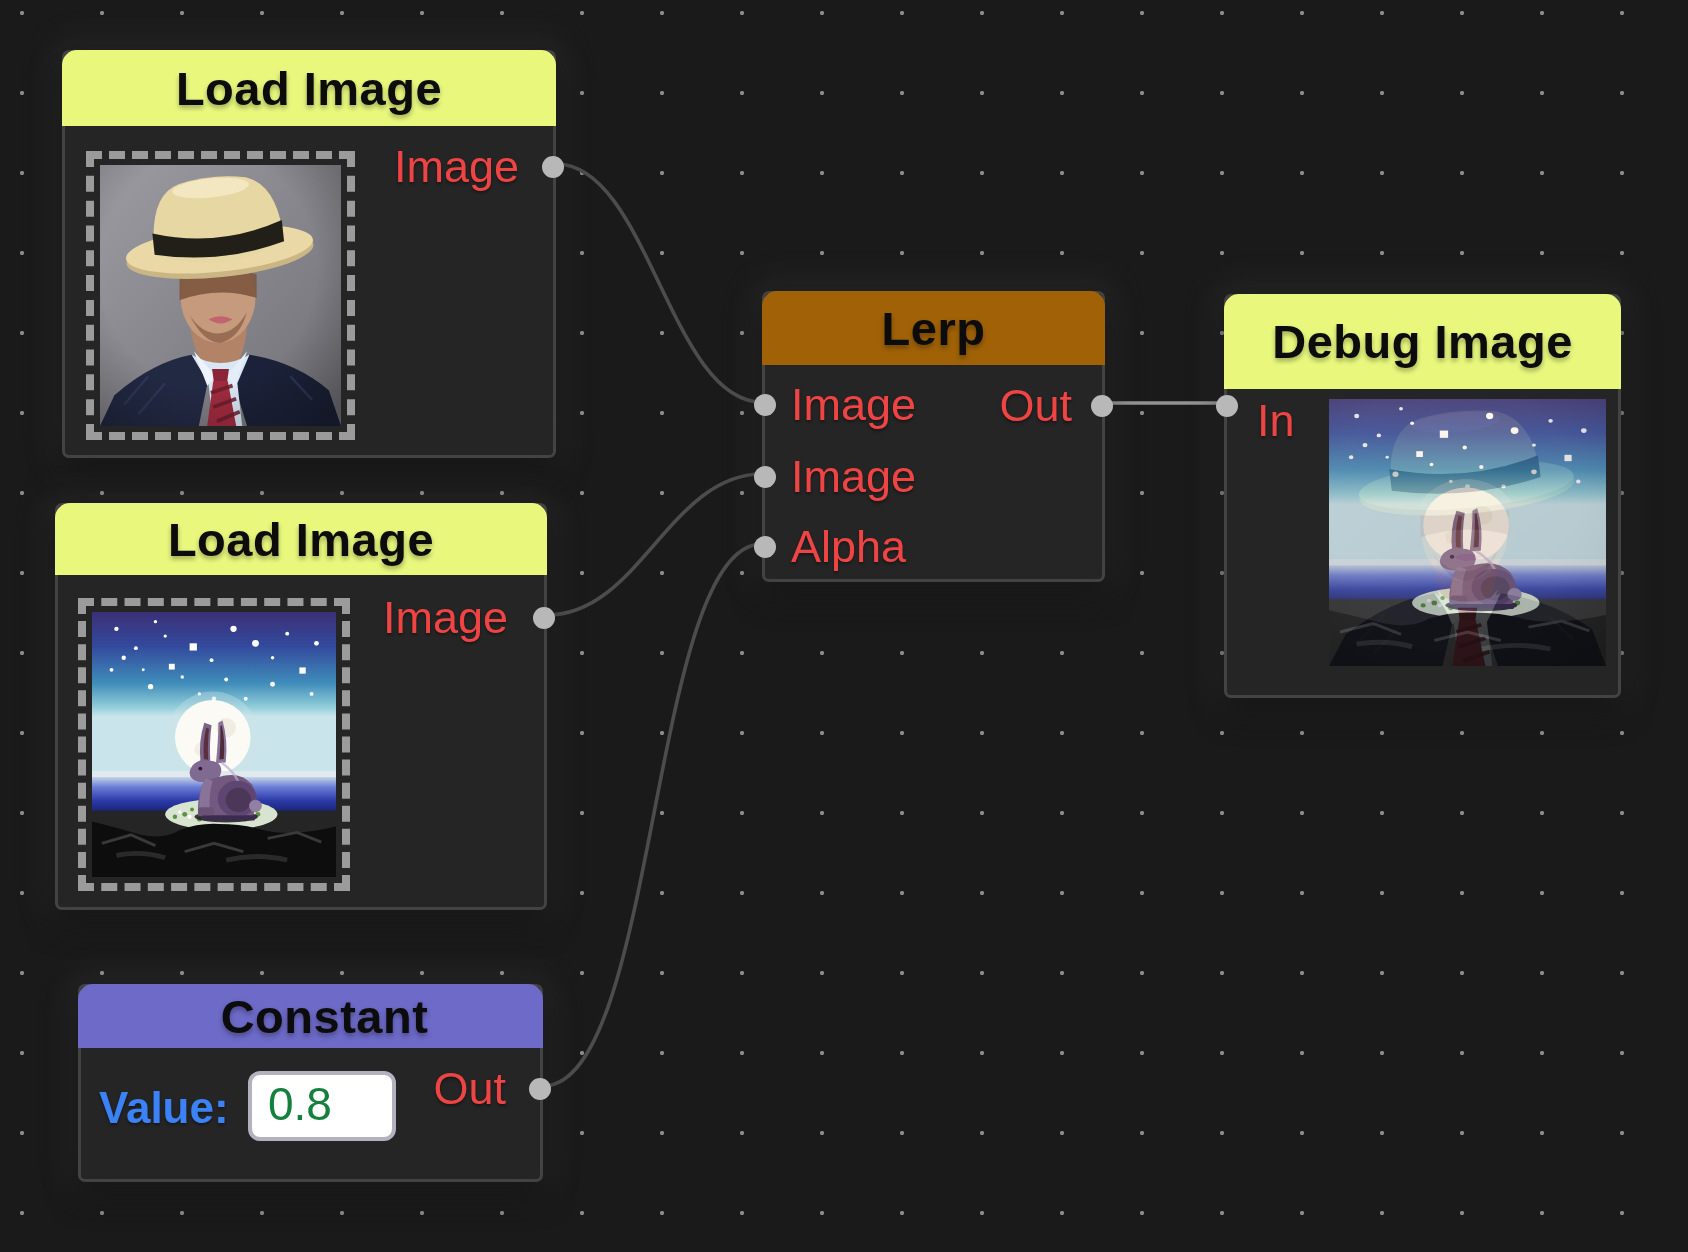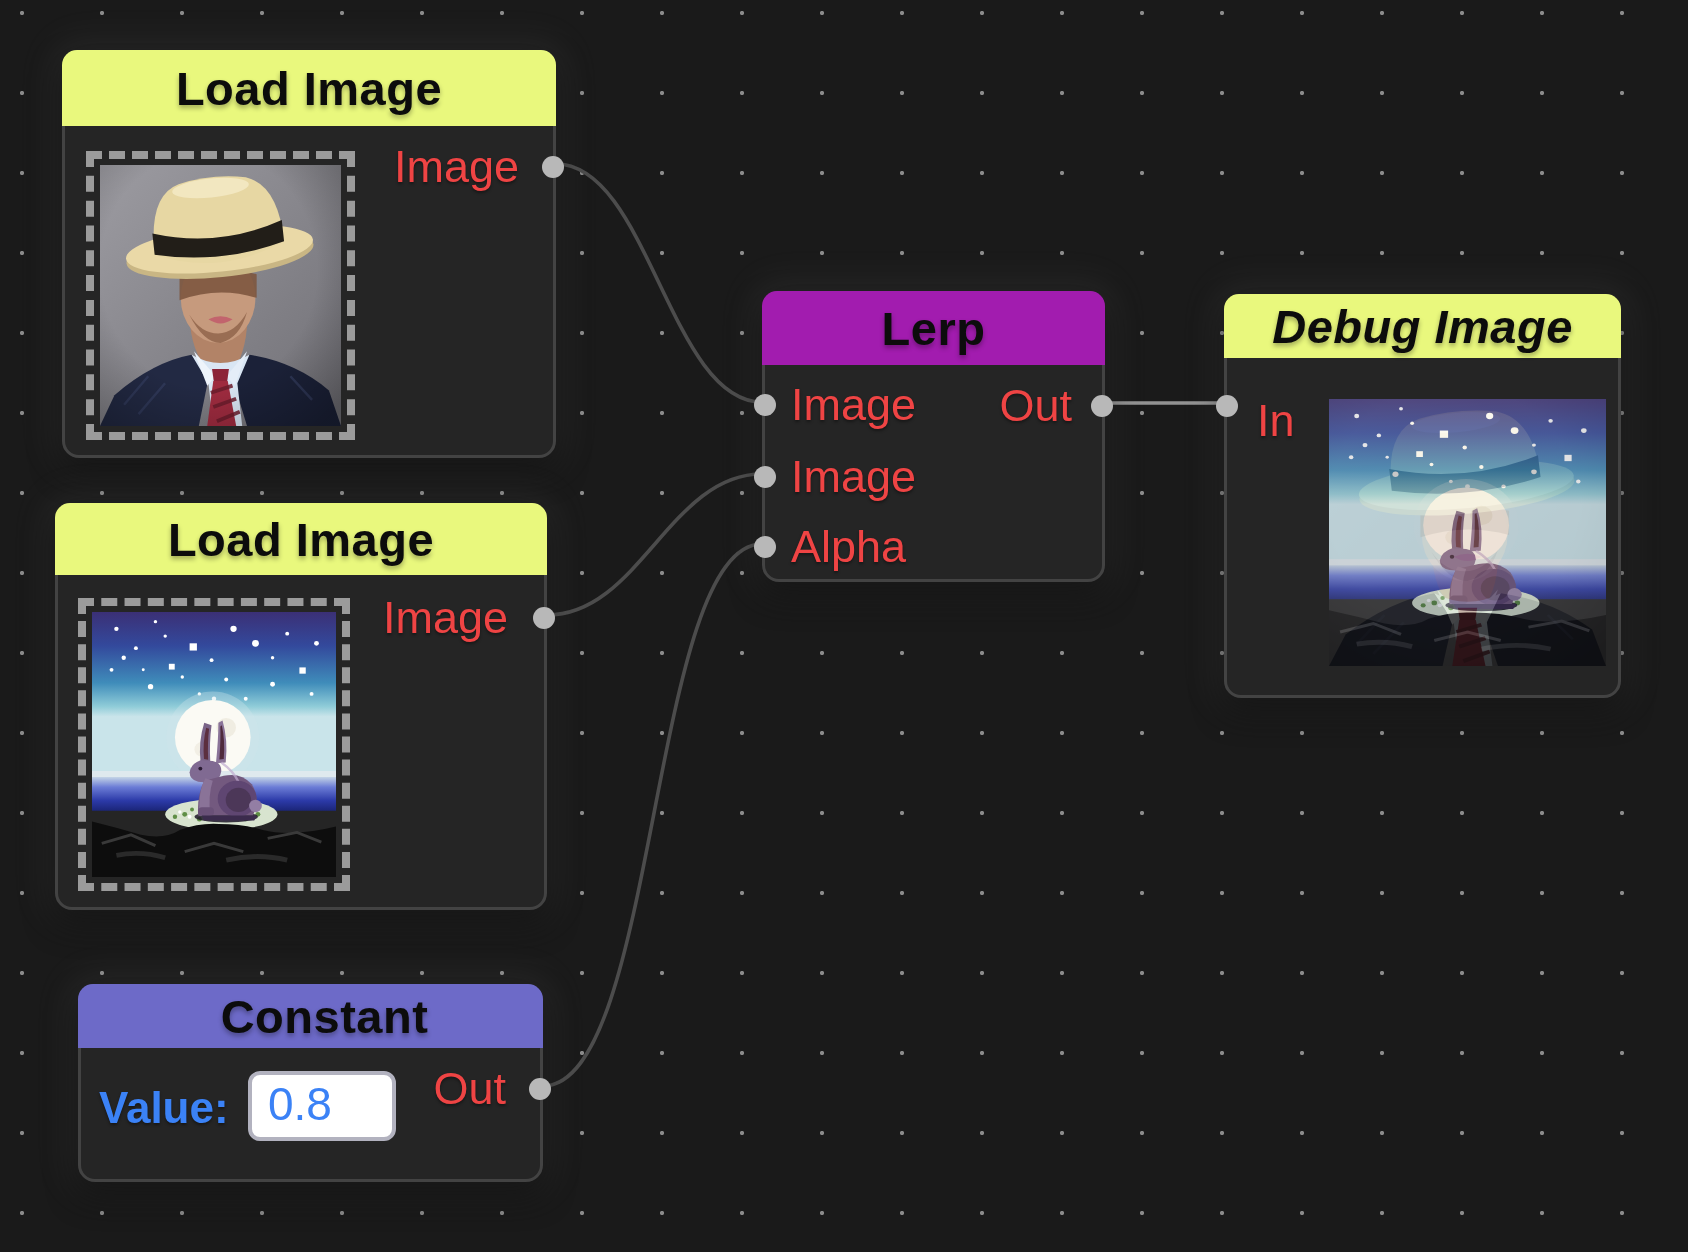--- a/index.html
+++ b/index.html
@@ -16,21 +16,21 @@
     background-position: 62px 53px;
   }
 
   #wires { position:absolute; left:0; top:0; z-index:1; }
   .wire { fill:none; stroke-width:3.6px; stroke-linecap:round; }
 
   .node {
     position:absolute; z-index:2;
     background:#252525;
     border:3px solid #434343;
-    border-radius:17px;
+    border-radius:7px;
     box-shadow: 0 0 36px 12px rgba(200,200,200,0.07), 0 14px 30px rgba(0,0,0,0.5);
   }
   .header {
     position:absolute; left:-3px; top:-3px; right:-3px;
     border-radius:15px 15px 0 0;
     display:flex; align-items:center; justify-content:center;
   }
   .title {
     font-size:47px; font-weight:bold; color:#0c0c0c;
     text-shadow: 0 3px 5px rgba(0,0,0,0.32);
@@ -55,21 +55,21 @@
 
   .vlabel {
     position:absolute; height:56px; line-height:56px;
     font-size:44px; font-weight:bold; color:#3b82f6;
     text-shadow: 0 2px 3px rgba(0,0,0,0.4);
   }
   .vinput {
     position:absolute; width:148px; height:70px;
     background:#ffffff; border:4px solid #b2b2bf; border-radius:12px;
     font-family:"Liberation Sans","DejaVu Sans",sans-serif;
-    font-size:46px; color:#3b82f6; padding:0 0 4px 16px;
+    font-size:46px; color:#15803d; padding:0 0 4px 16px;
   }
 </style>
 </head>
 <body>
 
 <div id="canvas" style="background-color: rgb(26, 26, 26);">
 
   <svg width="0" height="0" style="position:absolute" aria-hidden="true">
     <defs>
       <linearGradient id="g-studio" x1="0" y1="0" x2="1" y2="1">
@@ -233,35 +233,35 @@
     <div class="header" style="height: 64px; background: rgb(109, 106, 200); padding-left: 28px;">
       <span class="title">Constant</span>
     </div>
     <span class="vlabel" style="left:18px; top:93px">Value:</span>
     <input class="vinput" style="left: 167px; top: 84px;" value="0.8">
     <span class="plabel" style="top:74px; right:34px">Out</span>
     <div class="port" style="top: 91px; right: -11px; background: rgb(184, 184, 184);"></div>
   </div>
 
   <div class="node" style="left:762px; top:291px; width:343px; height:291px">
-    <div class="header" style="height: 74px; background: #a21caf;">
+    <div class="header" style="height: 74px; background: #a16207;">
       <span class="title">Lerp</span>
     </div>
     <div class="port" style="top: 100px; left: -11px; background: rgb(184, 184, 184);"></div>
     <span class="plabel" style="top:83px; left:26px">Image</span>
     <div class="port" style="top: 172px; left: -11px; background: rgb(184, 184, 184);"></div>
     <span class="plabel" style="top:155px; left:26px">Image</span>
     <div class="port" style="top: 242px; left: -11px; background: rgb(184, 184, 184);"></div>
     <span class="plabel" style="top:225px; left:26px">Alpha</span>
     <span class="plabel" style="top:84px; right:30px">Out</span>
     <div class="port" style="top: 101px; right: -11px; background: rgb(184, 184, 184);"></div>
   </div>
 
   <div class="node" style="left:1224px; top:294px; width:397px; height:404px">
-    <div class="header" style="height: 64px; background: rgb(233, 248, 125); font-style: italic;">
+    <div class="header" style="height: 95px; background: rgb(233, 248, 125);">
       <span class="title">Debug Image</span>
     </div>
     <div class="port" style="top: 98px; left: -11px; background: rgb(184, 184, 184);"></div>
     <span class="plabel" style="top:96px; left:30px">In</span>
     <div class="thumb" style="left:102px; top:102px; width:277px; height:267px">
       <div class="inner">
         <svg class="art" viewBox="0 0 100 110" preserveAspectRatio="none">
             <use href="#g-rabbit"></use>
           </svg>
         <svg class="art ghost" viewBox="0 0 100 110" preserveAspectRatio="none">

